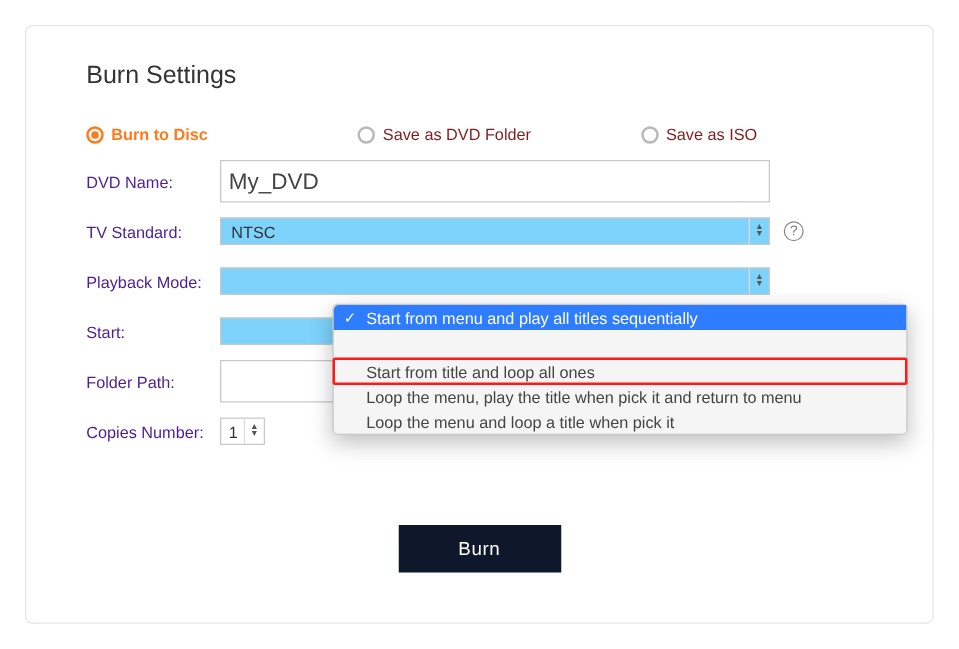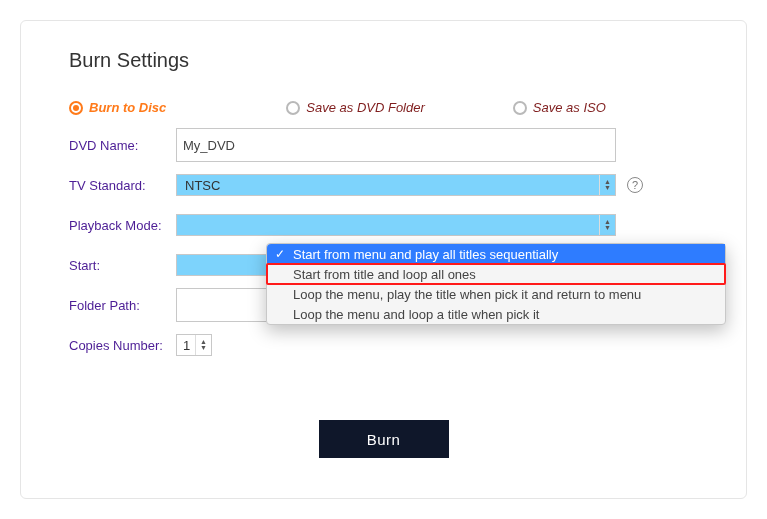--- a/index.html
+++ b/index.html
@@ -23,21 +23,20 @@
   h1.title {
     font-size: 20px;
     font-weight: 400;
     margin: 0 0 28px 0;
     color: #333;
   }
   .radio-row {
     display: flex;
     align-items: center;
     margin-bottom: 18px;
-    font-style: italic;
   }
   .radio-item {
     display: flex;
     align-items: center;
     gap: 6px;
     cursor: pointer;
   }
   .radio-item.first { margin-right: 120px; }
   .radio-item.second { margin-right: 88px; }
   .radio-circle {
@@ -68,21 +67,21 @@
     width: 107px;
     color: #4c1d95;
     font-size: 13px;
   }
   .text-input {
     flex: none;
     width: 440px;
     height: 22px;
     border: 1px solid #c8c8c8;
     padding: 16px 6px;
-    font-size: 13px;
+    font-size: 18px;
     color: #444;
     background: #fff;
   }
   .select-box {
     width: 440px;
     height: 22px;
     border: 1px solid #c8c8c8;
     background: #7dd3fc;
     display: flex;
     align-items: center;
@@ -190,20 +189,21 @@
     position: absolute;
     left: 8px;
     color: #fff;
     font-size: 12px;
   }
   .dd-item.boxed {
     outline: 2px solid #ff1a1a;
     outline-offset: -1px;
     z-index: 2;
     border-radius: 1px;
+    margin-top: 23px;
   }
   .dd-item.last { border-bottom-left-radius:4px; border-bottom-right-radius:4px; }
 </style>
 </head>
 <body>
 
 <div class="panel">
 
   <h1 class="title">Burn Settings</h1>
 

